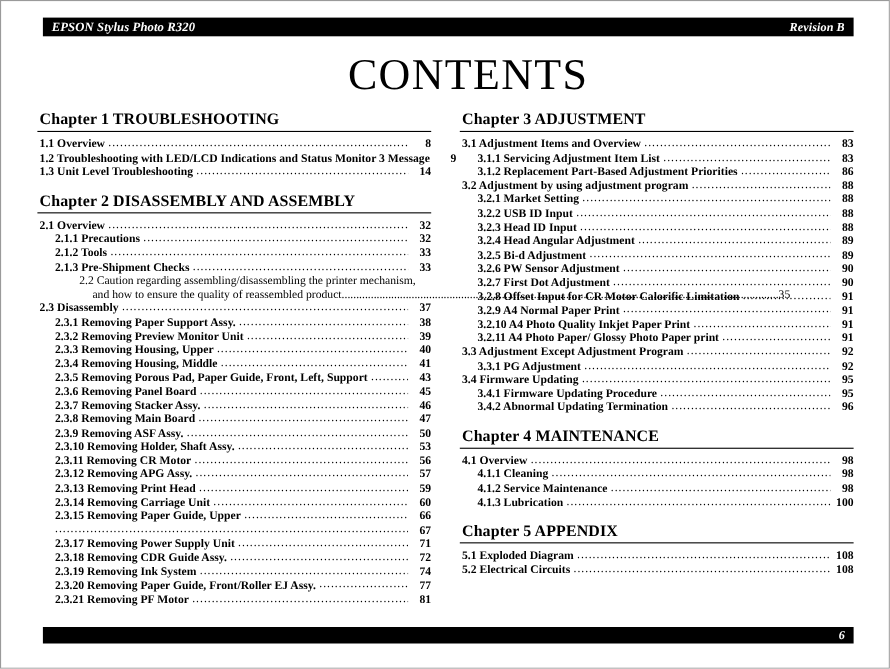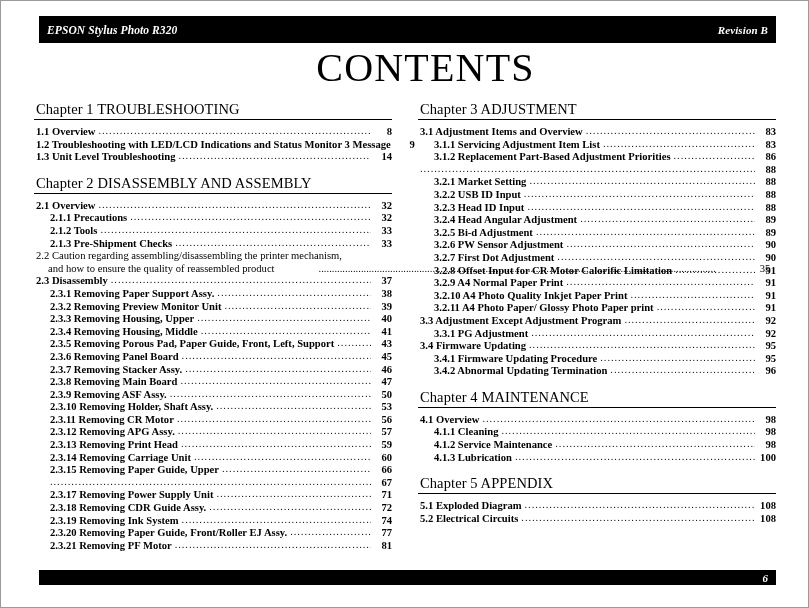--- a/index.html
+++ b/index.html
@@ -19,21 +19,21 @@
     box-sizing: border-box;
     overflow: hidden;
   }
 
   
   .runhead {
     position: absolute;
     left: 38px;
     top: 15px;
     width: 737px;
-    height: 27px;
+    height: 17px;
     background: #000000;
     color: #ffffff;
     display: flex;
     align-items: center;
     justify-content: space-between;
     padding: 0 8px;
     box-sizing: border-box;
   }
   .runhead .rh-text {
     font-weight: bold;
@@ -72,21 +72,21 @@
     position: absolute;
     top: 0;
     width: 358px;
     height: 455px;
   }
   .col-left  { left: 33px; }
   .col-right { left: 417px; }
 
   .chapter-head {
     font-size: 14.5px;
-    font-weight: normal;
+    font-weight: bold;
     color: #000000;
     letter-spacing: 0.1px;
     white-space: nowrap;
     margin: 0;
     padding: 0 0 1px 2px;
     line-height: 16px;
   }
   .chapter-rule {
     border: 0;
     border-top: 1px solid #000;
@@ -129,28 +129,28 @@
     font-weight: bold;
     font-size: 10.6px;
   }
 
   
   .entry-wrap {
     font-size: 10.6px;
     line-height: 12.6px;
     color: #000;
     padding-left: 2px;
+    margin-left: 36px;
   }
   .entry-wrap .line1 { white-space: nowrap; }
   .entry-wrap .line2 {
     display: flex;
     align-items: baseline;
     padding-left: 12px;
     white-space: nowrap;
-    gap: 44px;
   }
 
   
   .runfoot {
     position: absolute;
     left: 38px;
     bottom: 22px;
     width: 737px;
     height: 15px;
     background: #000000;
@@ -360,20 +360,21 @@
               <span class="label">3.1.1 Servicing Adjustment Item List</span>
               <span class="leader">......................................................................................................................................................</span>
               <span class="pageno">83</span>
             </div>
             <div class="entry lvl2">
               <span class="label">3.1.2 Replacement Part-Based Adjustment Priorities</span>
               <span class="leader">......................................................................................................................................................</span>
               <span class="pageno">86</span>
             </div>
             <div class="entry lvl1">
+              <span class="label">3.2 Adjustment by using adjustment program</span>
               <span class="leader">......................................................................................................................................................</span>
               <span class="pageno">88</span>
             </div>
             <div class="entry lvl2">
               <span class="label">3.2.1 Market Setting</span>
               <span class="leader">......................................................................................................................................................</span>
               <span class="pageno">88</span>
             </div>
             <div class="entry lvl2">
               <span class="label">3.2.2 USB ID Input</span>

